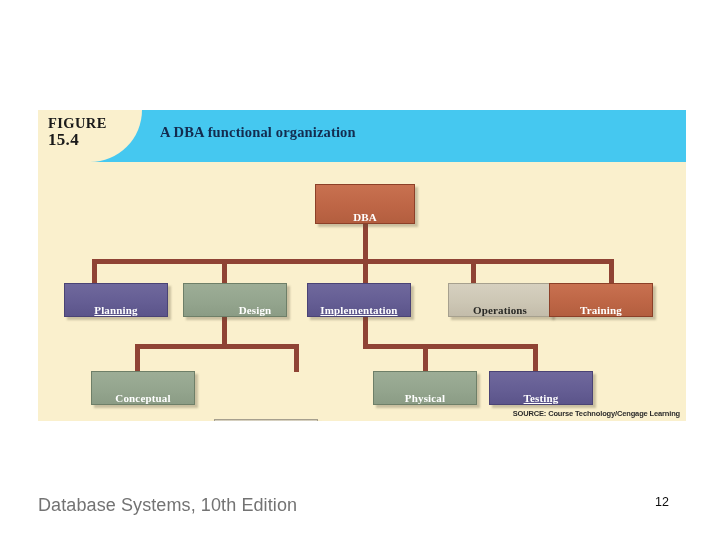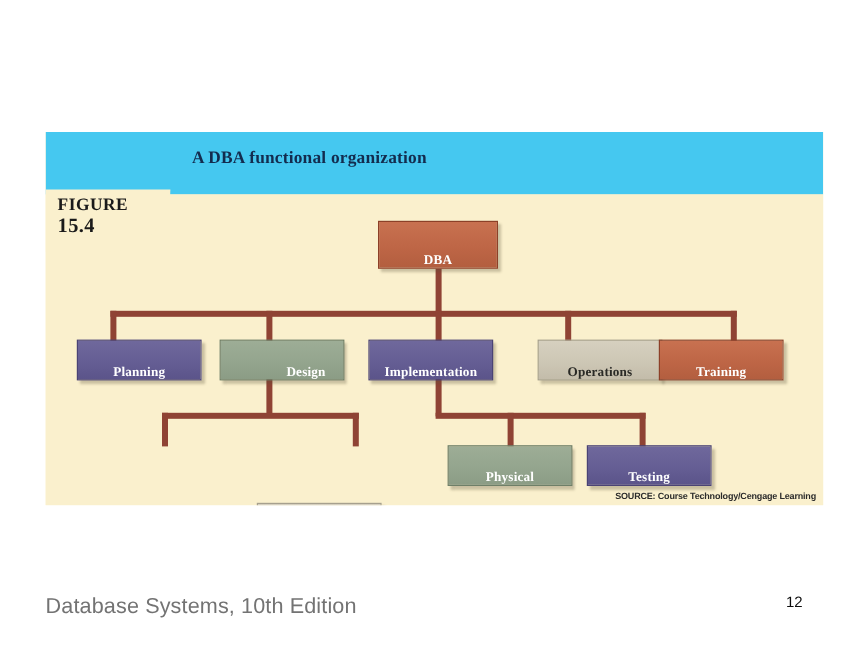--- a/index.html
+++ b/index.html
@@ -43,21 +43,20 @@
     background: #45c8f0;
   }
   .fig-tab {
     position: absolute;
     left: 0; top: 0;
     width: 104px;
     height: 52px;
     background: #faf0cd;
     border-bottom-right-radius: 52px 52px;
     z-index: 2;
-    margin-top: 48px;
   }
   .fig-tab-inner {
     position: absolute;
     left: 10px;
     top: 6px;
     width: 90px;
     color: #1a1a1a;
     font-family: "Liberation Serif", serif;
     font-weight: bold;
     line-height: 1.05;
@@ -121,20 +120,21 @@
 
   .t-terra {
     background: linear-gradient(180deg,#c87150 0%,#be6646 55%,#b35e3f 100%);
     border-color: #8c4028;
     color: #ffffff;
   }
   .t-purple {
     background: linear-gradient(180deg,#6f689c 0%,#655e94 55%,#5b548a 100%);
     border-color: #4a4375;
     color: #ffffff;
+    text-decoration: underline;
   }
   .t-sage {
     background: linear-gradient(180deg,#9dad96 0%,#94a58e 55%,#8b9c85 100%);
     border-color: #6e7f68;
     color: #ffffff;
   }
   .t-tan {
     background: linear-gradient(180deg,#d6d0bf 0%,#cdc7b5 55%,#c3bcaa 100%);
     border-color: #a6a08e;
     color: #2a2a26;
@@ -224,20 +224,23 @@
       </div>
 
       <div class="node t-tan" style="left:386px; top:121px; width:104px; height:34px;margin-left:24px;">
         <span class="lbl">Operations</span>
       </div>
 
       <div class="node t-terra" style="left:511px; top:121px; width:104px; height:34px;">
         <span class="lbl">Training</span>
       </div>
 
+      <div class="node t-sage" style="left:53px; top:209px; width:104px; height:34px;">
+        <span class="lbl">Conceptual</span>
+      </div>
 
       <div class="node t-tan" style="left:176px; top:209px; width:104px; height:46px;margin-top:48px;">
         <span class="lbl">Logical</span>
       </div>
 
       <div class="node t-sage" style="left:335px; top:209px; width:104px; height:34px;">
         <span class="lbl">Physical</span>
       </div>
 
       <div class="node t-purple" style="left:451px; top:209px; width:104px; height:34px;">

